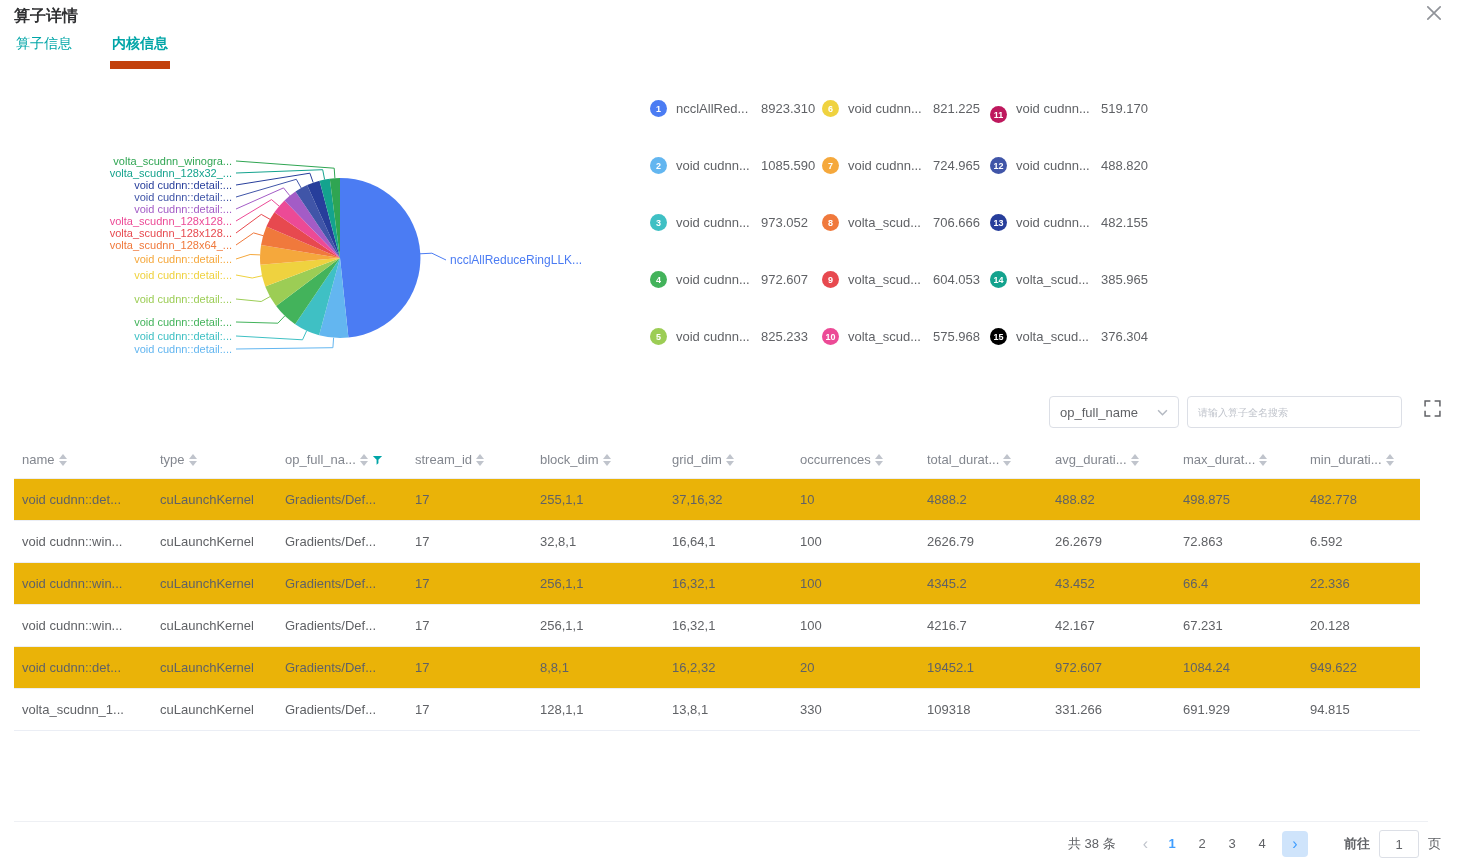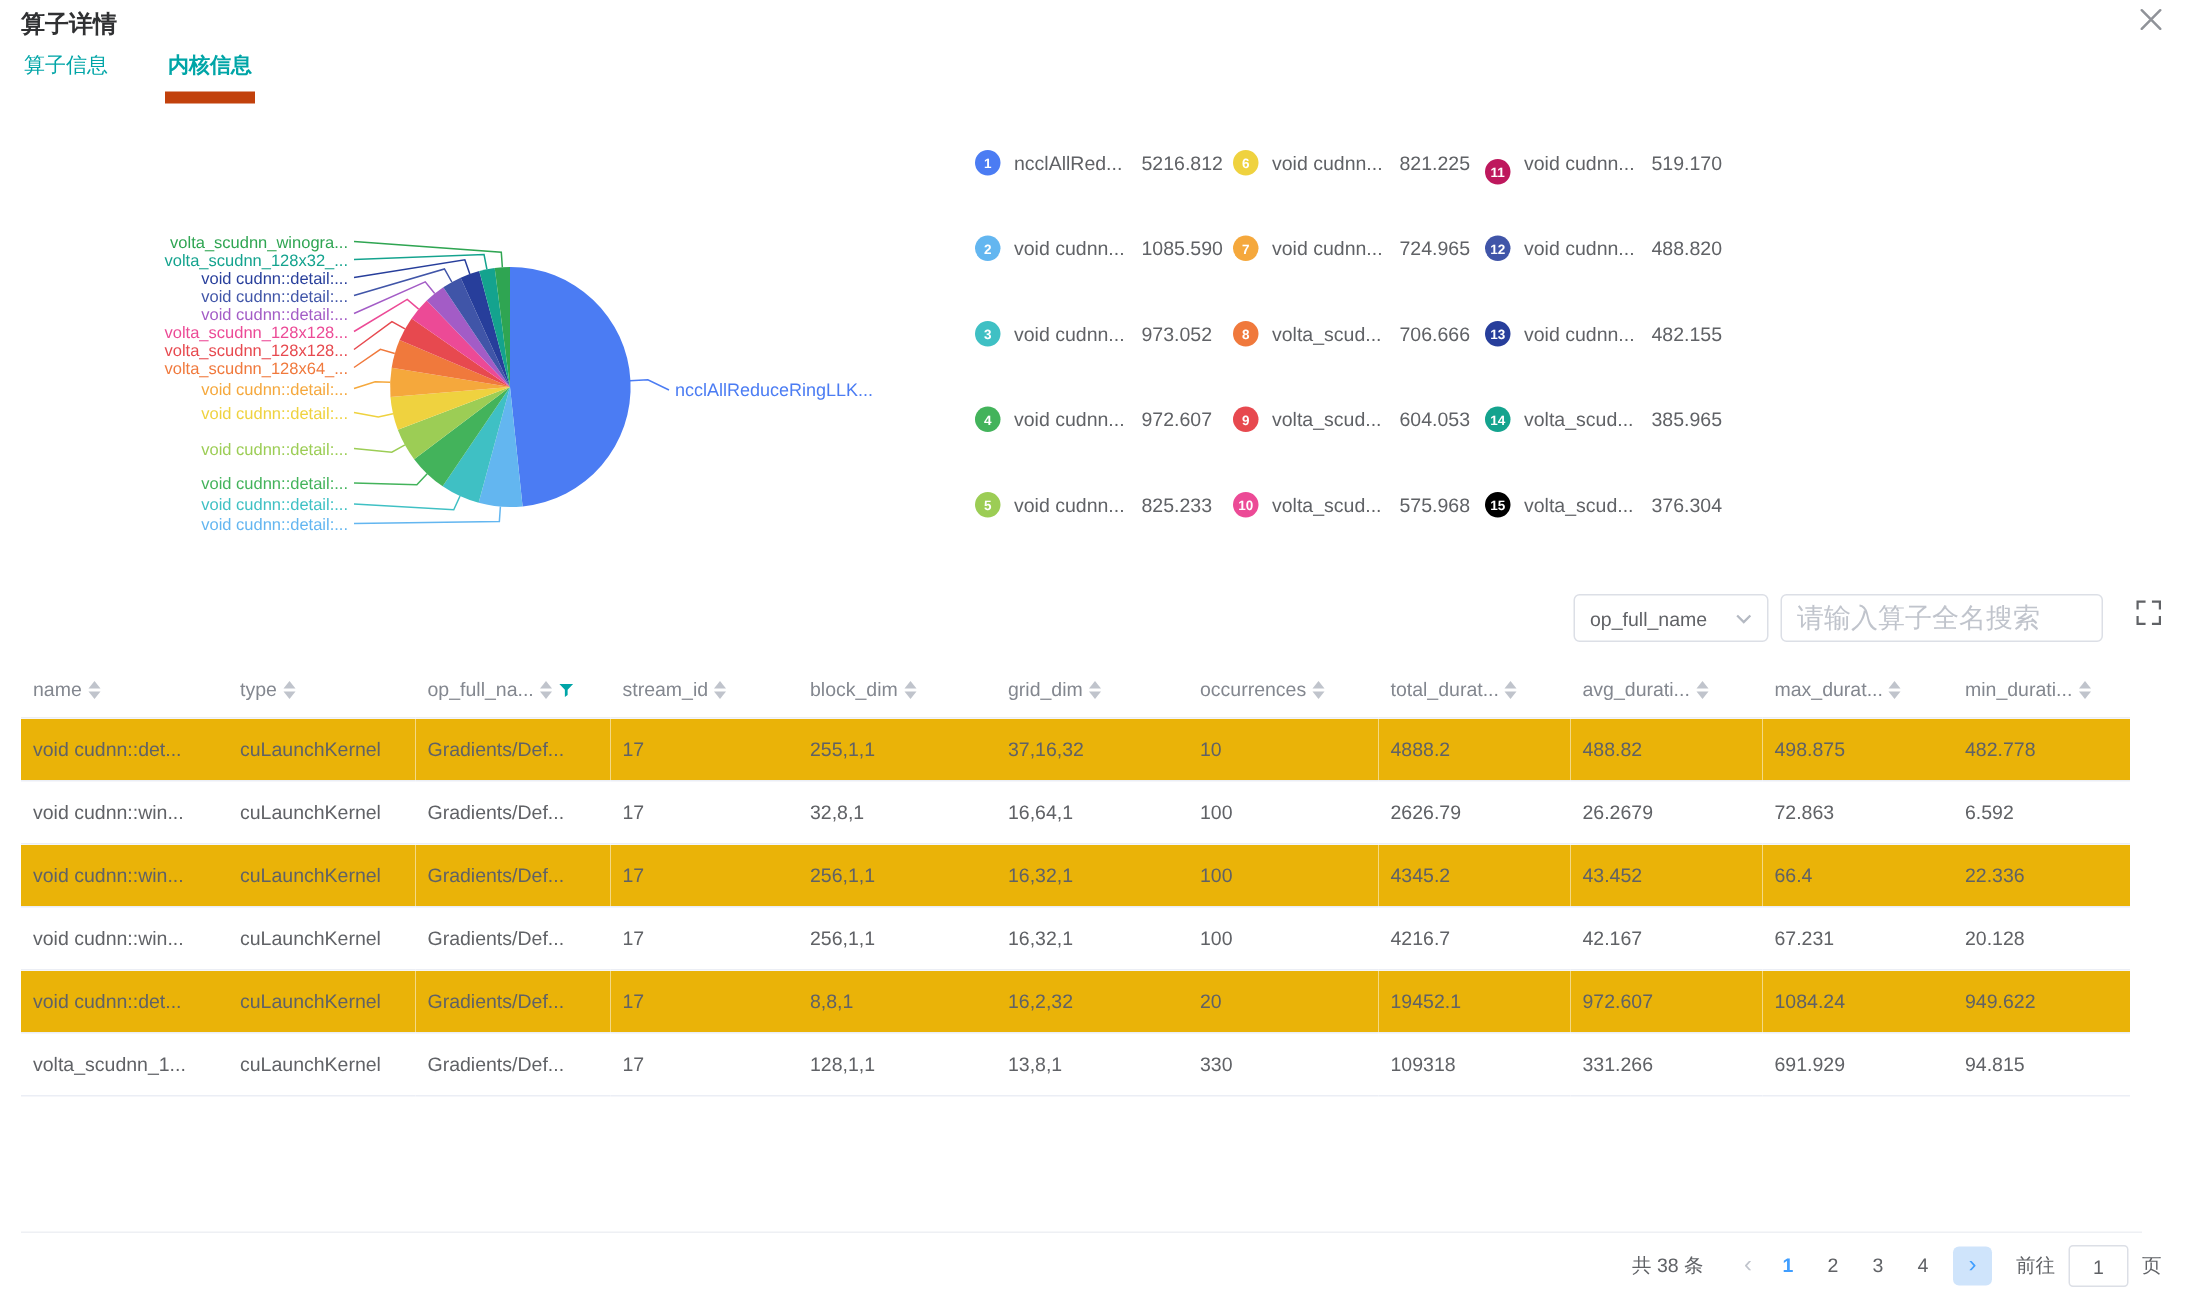--- a/index.html
+++ b/index.html
@@ -19,21 +19,21 @@
     grid-auto-flow:column;align-items:center;}
   .lg-item{display:flex;align-items:center;gap:9px;font-size:13px;color:#606266;cursor:pointer;}
   .lg-badge{width:17px;height:17px;border-radius:50%;color:#fff;font-size:9px;font-weight:bold;
     display:flex;align-items:center;justify-content:center;flex:0 0 17px;}
   .lg-name{width:76px;white-space:nowrap;overflow:hidden;}
   .lg-val{white-space:nowrap;}
   .select{position:absolute;left:1049px;top:396px;width:130px;height:32px;border:1px solid #dcdfe6;
     border-radius:4px;display:flex;align-items:center;justify-content:space-between;
     padding:0 10px;font-size:13px;color:#606266;cursor:pointer;background:#fff;}
   .search{position:absolute;left:1187px;top:396px;width:215px;height:32px;border:1px solid #dcdfe6;border-radius:4px;}
-  .search-input{width:100%;height:100%;border:none;outline:none;padding:0 10px;font-size:18px;color:#606266;background:transparent;font-family:inherit;}
+  .search-input{width:100%;height:100%;border:none;outline:none;padding:0 10px;font-size:10px;color:#606266;background:transparent;font-family:inherit;}
   .search-input::placeholder{color:#c0c4cc;}
   .fullscreen{position:absolute;left:1424px;top:400px;cursor:pointer;line-height:0;}
   .table-wrap{position:absolute;left:14px;top:441px;width:1414px;}
   table{width:1406px;border-collapse:collapse;table-layout:fixed;}
   th{height:37px;font-size:13px;font-weight:normal;color:#83878f;text-align:left;
     padding:0 8px;border-bottom:1px solid #ebeef5;white-space:nowrap;overflow:hidden;cursor:pointer;}
   td{height:42px;font-size:13px;color:#606266;text-align:left;padding:0 8px;
     border-bottom:1px solid #ebeef5;white-space:nowrap;overflow:hidden;}
   tr.stripe{background:#eab308;}
   .th-label{margin-right:4px;}
@@ -44,21 +44,21 @@
   .funnel{margin-left:4px;vertical-align:middle;cursor:pointer;line-height:0;display:inline-block;}
   .hr-line{position:absolute;left:14px;top:821px;width:1414px;border-top:1px solid #eef0f4;}
   .pagination{position:absolute;top:830px;right:16px;display:flex;align-items:center;font-size:13px;color:#606266;}
   .pg-total{margin-right:18px;}
   .pg-arrow{color:#c0c4cc;padding:0 9px;font-size:16px;cursor:pointer;}
   .pg-pages{display:flex;}
   .pg-num{min-width:30px;height:28px;line-height:28px;text-align:center;cursor:pointer;color:#606266;}
   .pg-num.active{color:#409eff;font-weight:bold;}
   .pg-next{width:26px;height:26px;border-radius:4px;background:#cfe4fb;color:#409eff;
     display:inline-flex;align-items:center;justify-content:center;font-size:16px;cursor:pointer;margin-left:5px;}
-  .pg-goto-label{margin-left:16px;margin-right:9px;}
+  .pg-goto-label{margin-left:36px;margin-right:9px;font-weight:bold;}
   .pg-input{width:40px;height:28px;border:1px solid #dcdfe6;border-radius:3px;text-align:center;
     font-size:13px;color:#606266;outline:none;font-family:inherit;}
   .pg-unit{margin-left:9px;}
 </style>
 </head>
 <body>
 
 <h1 class="title">算子详情</h1>
 
 <span class="close">
@@ -117,21 +117,21 @@
       <text x="232" y="262" text-anchor="end" fill="#3fc0c4" class="pie-label">void cudnn::detail:...</text>
       <polyline points="333.6,259.7 332.9,269.7 236,271" fill="none" stroke="#63b6f0" stroke-width="1"></polyline>
       <text x="232" y="275" text-anchor="end" fill="#63b6f0" class="pie-label">void cudnn::detail:...</text>
       <polyline points="419.9,175.8 431.9,175.2 446,182" fill="none" stroke="#4b7cf3"></polyline>
       <text x="450" y="186" fill="#4b7cf3" class="pie-label-big">ncclAllReduceRingLLK...</text>
     </svg>
   <div class="legend" id="legend">
       <div class="lg-item">
         <span class="lg-badge" style="background: rgb(75, 124, 243);">1</span>
         <span class="lg-name">ncclAllRed...</span>
-        <span class="lg-val">5216.812</span>
+        <span class="lg-val">8923.310</span>
       </div>
       <div class="lg-item">
         <span class="lg-badge" style="background: rgb(99, 182, 240);">2</span>
         <span class="lg-name">void cudnn...</span>
         <span class="lg-val">1085.590</span>
       </div>
       <div class="lg-item">
         <span class="lg-badge" style="background: rgb(63, 192, 196);">3</span>
         <span class="lg-name">void cudnn...</span>
         <span class="lg-val">973.052</span>

